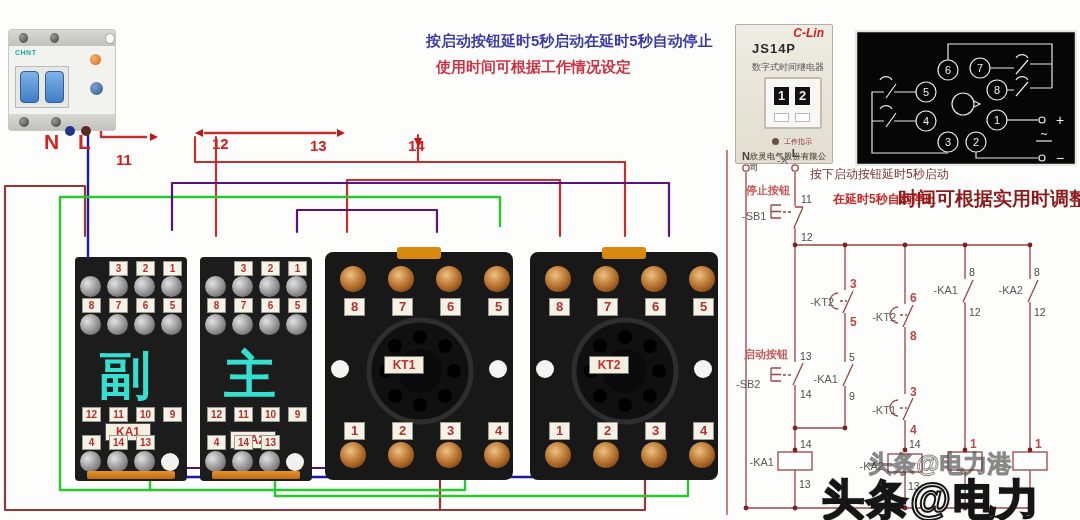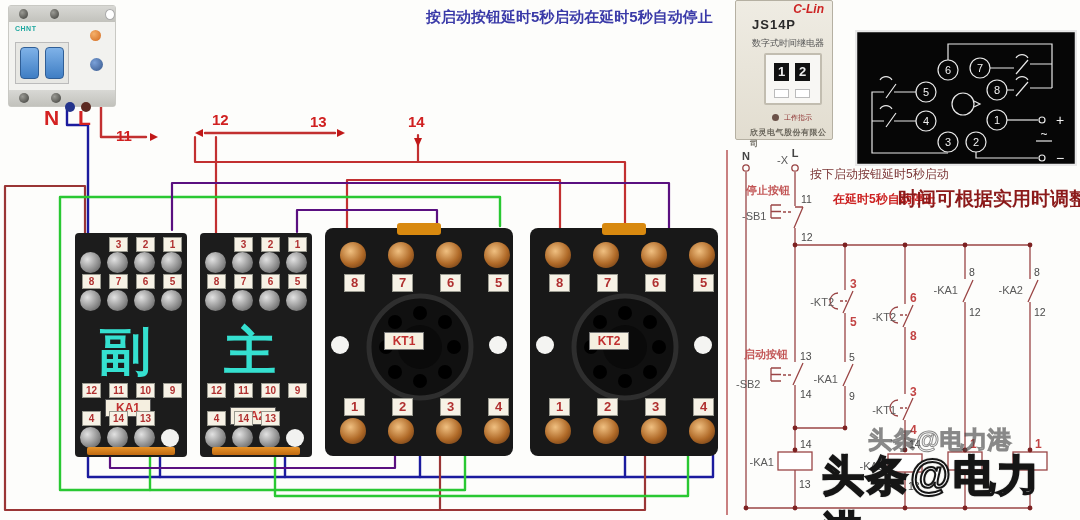--- a/index.html
+++ b/index.html
@@ -1,18 +1,18 @@
 <!DOCTYPE html>
 <html><head>
 <meta charset="utf-8">
 <style>
   html,body{margin:0;padding:0;background:#fff;}
   .stage{position:relative;width:1080px;height:520px;background:#fdfdfb;overflow:hidden;
          font-family:"Liberation Sans",sans-serif;}
-  .abs{position:absolute;}
+  .abs{position:absolute;margin-top:24px;}
   svg{position:absolute;left:0;top:0;}
   
   .ann1{left:426px;top:8px;font-size:15px;font-weight:bold;color:#3a3aa8;}
   .ann2{left:436px;top:34px;font-size:15px;font-weight:bold;color:#cc3344;}
   
   .breaker{left:8px;top:5px;width:106px;height:100px;background:#f2f2ef;border:1px solid #c9c9c4;border-radius:3px;}
   .br-rail{position:absolute;left:0;width:100%;height:16px;background:linear-gradient(#d8d8d4,#c2c2bc);display:flex;align-items:center;gap:22px;padding-left:10px;box-sizing:border-box;}
   .br-rail.top{top:0;} .br-rail.bot{bottom:0;}
   .scr{width:10px;height:10px;border-radius:50%;background:radial-gradient(circle at 35% 35%,#9a9a94,#3c3c38);}
   .br-circ{width:9px;height:9px;border-radius:50%;background:#fff;border:1px solid #aaa;margin-left:24px;}
@@ -149,20 +149,21 @@
   <div class="abs nl" style="left:44px;top:106px;">N</div>
   <div class="abs nl" style="left:78px;top:106px;">L</div>
 
   <div class="abs tnum" style="left:116px;top:127px;">11</div>
   <div class="abs tnum" style="left:212px;top:111px;">12</div>
 
   <div class="abs tnum" style="left:310px;top:113px;">13</div>
   <div class="abs tnum" style="left:408px;top:113px;">14</div>
 
   <div class="abs ann1">按启动按钮延时5秒启动在延时5秒自动停止</div>
+  <div class="abs ann2">使用时间可根据工作情况设定</div>
 
   <div class="abs js14p">
     <div class="tmr-brand">C-Lin</div>
     <div class="tmr-model">JS14P</div>
     <div class="tmr-sub">数字式时间继电器</div>
     <div class="tmr-window">
       <div class="digit d1">1</div>
       <div class="digit d2">2</div>
       <div class="tmr-k k1"></div>
       <div class="tmr-k k2"></div>

